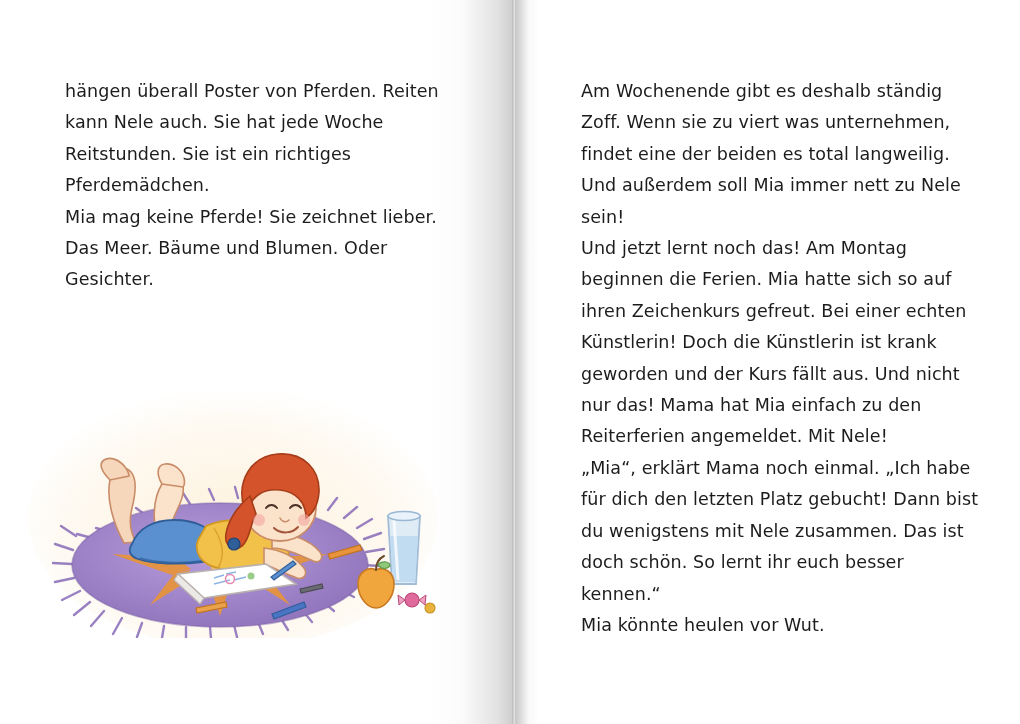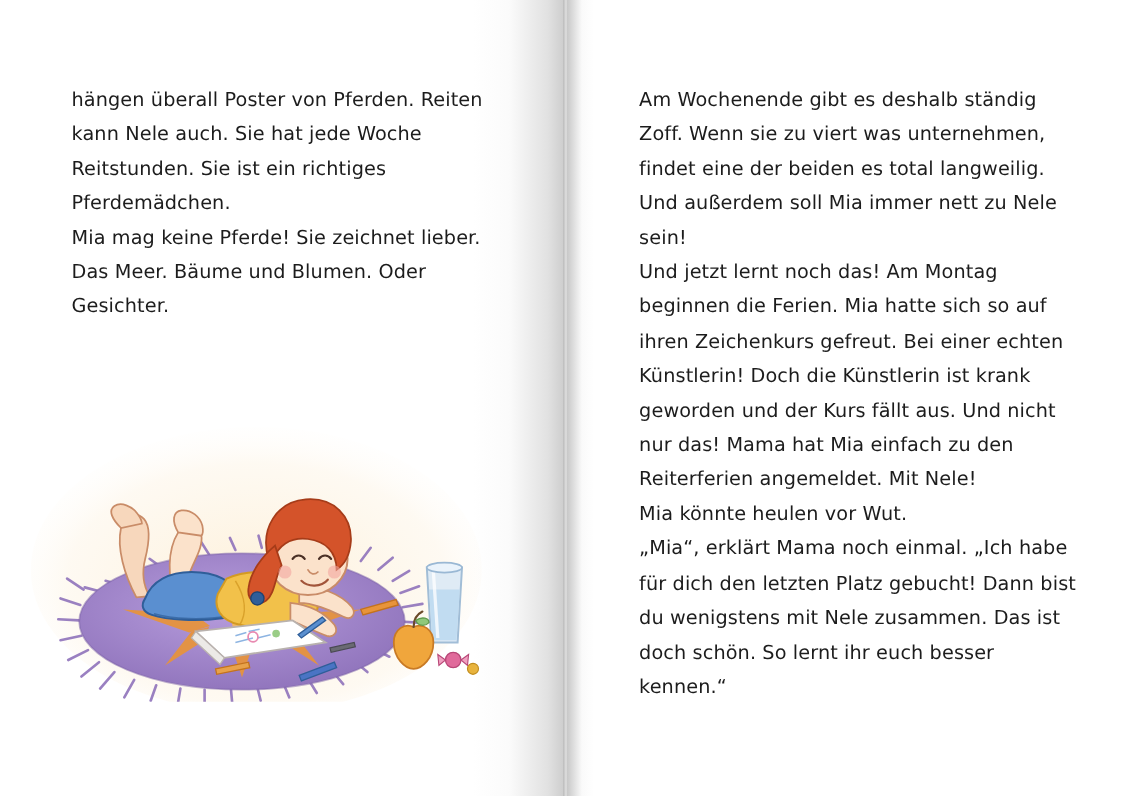--- a/index.html
+++ b/index.html
@@ -250,21 +250,21 @@
           <circle cx="402" cy="240" r="5" fill="#e8b33c" stroke="#c08c1c" stroke-width="1.1"></circle>
         </g>
       </svg>
     </div>
   </div>
 
   <div class="page page-right">
     <div class="text-block" id="right-text">
       <p>Am Wochenende gibt es deshalb ständig Zoff. Wenn sie zu viert was unternehmen, findet eine der beiden es total langweilig. Und außerdem soll Mia immer nett zu Nele sein!</p>
       <p>Und jetzt lernt noch das! Am Montag beginnen die Ferien. Mia hatte sich so auf ihren Zeichenkurs gefreut. Bei einer echten Künstlerin! Doch die Künstlerin ist krank geworden und der Kurs fällt aus. Und nicht nur das! Mama hat Mia einfach zu den Reiterferien angemeldet. Mit Nele!</p>
+      <p>„Mia“, erklärt Mama noch einmal. „Ich habe für dich den letzten Platz gebucht! Dann bist du wenigstens mit Nele zusammen. Das ist doch schön. So lernt ihr euch besser kennen.“</p>
       <p>Mia könnte heulen vor Wut.</p>
-      <p>„Mia“, erklärt Mama noch einmal. „Ich habe für dich den letzten Platz gebucht! Dann bist du wenigstens mit Nele zusammen. Das ist doch schön. So lernt ihr euch besser kennen.“</p>
     </div>
     <div class="page-number">21</div>
   </div>
 
   <div class="gutter"></div>
   <div class="gutter-edge"></div>
 </div>
 
 </body></html>

